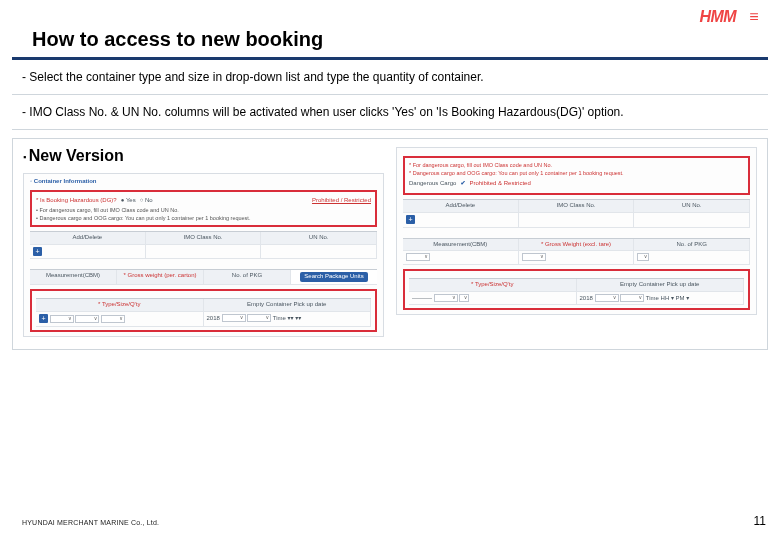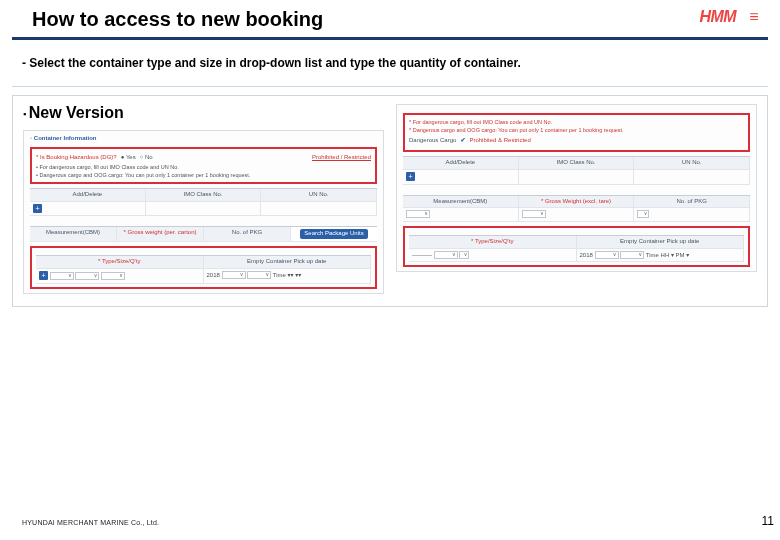--- a/index.html
+++ b/index.html
@@ -1,57 +1,58 @@
 <!DOCTYPE html>
 <html><head>
 <meta charset="utf-8">
 <style>
   * { box-sizing: border-box; margin: 0; padding: 0; }
   body { width: 780px; height: 540px; font-family: Arial, sans-serif; background: #fff; position: relative; }
   .logo { position: absolute; top: 8px; right: 22px; font-style: italic; font-weight: 900; font-size: 16px; color: #1a3a6e; letter-spacing: -0.5px; }
   .logo span { color: #ef4444; margin-left: 13px; }
-  .title { padding: 8px 20px 6px 20px; font-size: 20px; font-weight: 700; color: #000; border-bottom: 3px solid #1a3a6e; margin: 0 12px; }
+  .title { padding: 28px 20px 6px 20px; font-size: 20px; font-weight: 700; color: #000; border-bottom: 3px solid #1a3a6e; margin: 0 12px; }
   .bullets { margin: 0 12px; }
-  .bullet { padding: 16px 10px; border-bottom: 1px solid #cfd6dc; font-size: 12px; font-weight: 700; color: #000; }
+  .bullet { padding: 10px 10px; border-bottom: 1px solid #cfd6dc; font-size: 12px; font-weight: 400; color: #000; }
   .content { margin: 8px 12px 0 12px; border: 1px solid #cfd6dc; padding: 8px 10px 12px 10px; }
   .row { display: flex; gap: 12px; }
   .col { flex: 1; min-width: 0; }
   .ver-label { font-size: 16px; font-weight: 700; margin-bottom: 8px; }
   .ver-label::before { content: "▪ "; font-size: 9px; vertical-align: 1px; }
   .shot { border: 1px solid #d8dde3; background: #fdfdfd; font-size: 6px; color: #4a5660; padding: 4px 6px; line-height: 1.3; }
   .shot .hdr { color: #2b5fa7; font-weight: 600; margin-bottom: 2px; }
   .shot .red { color: #c33; }
   .redbox { border: 2px solid #d92d3a; padding: 3px 4px; margin: 4px 0; }
   .minitbl { border-top: 1px solid #c7cdd4; margin-top: 4px; }
   .minitbl .tr { display: flex; border-bottom: 1px solid #e1e5ea; min-height: 12px; }
   .minitbl .th { background: #eef1f5; flex: 1; padding: 2px 3px; text-align: center; border-right: 1px solid #e1e5ea; white-space: nowrap; overflow: hidden; }
   .minitbl .td { flex: 1; padding: 2px 3px; border-right: 1px solid #e1e5ea; min-height: 12px; }
   .add { display: inline-block; width: 9px; height: 9px; background: #2b5fa7; color: #fff; text-align: center; line-height: 9px; font-size: 7px; border-radius: 1px; }
   .sel { display: inline-block; border: 1px solid #bfc6cf; background: #fff; height: 8px; width: 24px; position: relative; vertical-align: middle; }
   .sel::after { content: "∨"; position: absolute; right: 1px; top: -1px; font-size: 5px; color: #666; }
   .btn { display: inline-block; background: #2b5fa7; color: #fff; padding: 1px 4px; font-size: 6px; border-radius: 2px; }
   .note { font-size: 5.5px; color: #555; margin-top: 1px; }
   .sep { height: 6px; }
   .footer { position: absolute; left: 22px; bottom: 14px; font-size: 7px; color: #222; letter-spacing: 0.2px; }
-  .page { position: absolute; right: 6px; bottom: 12px; font-size: 12px; color: #000; }
+  .page { position: absolute; right: 14px; bottom: 12px; font-size: 12px; color: #000; }
   .redbox2 { border: 2px solid #d92d3a; padding: 3px 4px; margin-top: 4px; }
   .flexline { display: flex; gap: 4px; align-items: center; margin: 2px 0; }
   .flexline .lab { flex: 0 0 auto; white-space: nowrap; }
 </style>
 </head>
 <body>
 
 <div class="logo">
   <span>HMM</span><span>≡</span>
 </div>
 
 <h1 class="title">How to access to new booking</h1>
 
 <div class="bullets">
   <div class="bullet">- Select the container type and size in drop-down list and type the quantity of container.</div>
+  <div class="bullet">- IMO Class No. &amp; UN No. columns will be activated when user clicks 'Yes' on 'Is Booking Hazardous(DG)' option.</div>
 </div>
 
 <div class="content">
   <div class="row">
     <div class="col">
       <div class="ver-label">New Version</div>
       <div class="shot">
         <div class="hdr">◦ Container Information</div>
         <div class="redbox">
           <div class="flexline">

